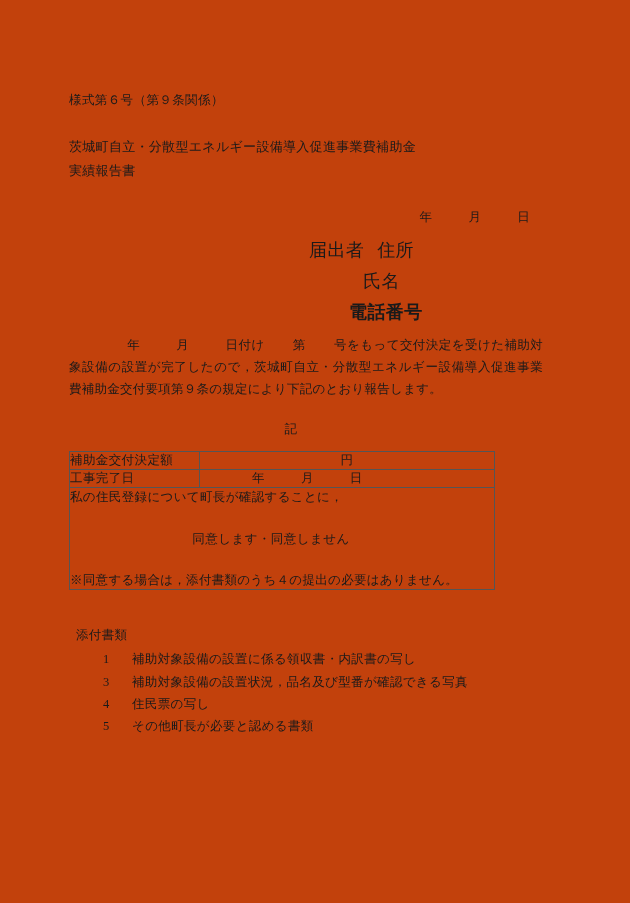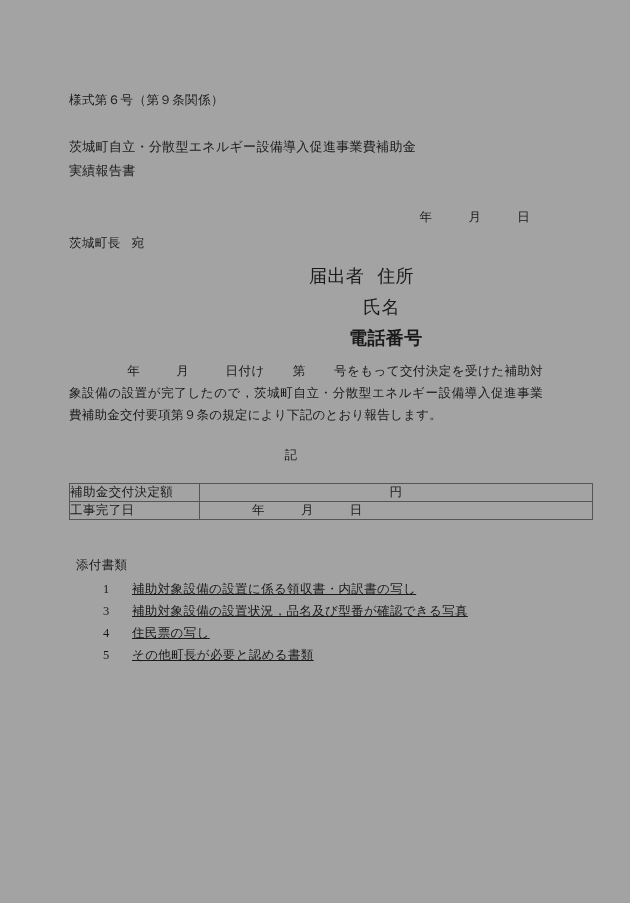--- a/index.html
+++ b/index.html
@@ -10,21 +10,21 @@
   }
   body {
     font-family: "Liberation Serif", "DejaVu Serif", serif;
     color: #1a1a1a;
     -webkit-font-smoothing: antialiased;
   }
   .page {
     position: relative;
     width: 630px;
     height: 903px;
-    background: #a3a3a3;
+    background: #c2410c;
     overflow: hidden;
   }
   .doc {
     position: absolute;
     left: 69px;
     top: 92px;
     width: 474px;
   }
 
   
@@ -121,22 +121,22 @@
   .ki {
     margin-top: 20px;
     text-align: center;
     font-size: 12.5px;
     letter-spacing: 0.3px;
     padding-right: 30px;
   }
 
   
   .form-table {
-    margin-top: 19px;
-    width: 524px;
+    margin-top: 13px;
+    width: 426px;
     border-collapse: collapse;
     table-layout: fixed;
     font-size: 12.5px;
   }
   .form-table td {
     border: 1px solid #555;
     padding: 0;
     vertical-align: top;
   }
   .cell-label {
@@ -187,21 +187,20 @@
     font-size: 12.5px;
     letter-spacing: 0.35px;
   }
   .attach-title {
     padding-left: 7px;
   }
   .attach-list {
     list-style: none;
     margin: 4px 0 0 0;
     padding: 0;
-    text-decoration: underline;
   }
   .attach-list li {
     line-height: 1.78;
     padding-left: 34px;
     white-space: nowrap;
   }
   .attach-list li .num {
     display: inline-block;
     width: 29px;
   }
@@ -216,23 +215,20 @@
 
     <div class="title-block">
       <span class="title-main">茨城町自立・分散型エネルギー設備導入促進事業費補助金</span>
       <span class="title-sub">実績報告書</span>
     </div>
 
     <div class="date-line">
       <span>年</span><span class="sp"></span><span>月</span><span class="sp"></span><span>日</span><span class="sp-end"></span>
     </div>
 
-    <div class="addressee">
-      <span>茨城町長</span><span class="gap"></span><span>宛</span>
-    </div>
 
     <div class="submitter">
       <div class="row"><span>届出者</span><span class="lbl-gap"></span><span>住所</span></div>
       <div class="row indent-2"><span>氏名</span></div>
       <div class="row indent-3"><span>電話番号</span></div>
     </div>
 
     <div class="body-para">
       <span class="lead"></span><span>年</span><span class="b-sp"></span><span>月</span><span class="b-sp"></span><span>日付け</span><span class="b-sp-sm"></span><span>第</span><span class="b-sp-sm"></span><span>号をもって交付決定を受けた補助対象設</span><span>備の設置が完了したので，茨城町自立・分散型エネルギー設備導入促進事業費補助金交</span><span>付要項第９条の規定により下記のとおり報告します。</span>
     </div>
@@ -244,20 +240,27 @@
         <tr>
           <td class="cell-label">補助金交付決定額</td>
           <td class="cell-value-center">円</td>
         </tr>
         <tr>
           <td class="cell-label">工事完了日</td>
           <td class="cell-value-date">
             <span class="inner"><span>年</span><span class="sp"></span><span>月</span><span class="sp"></span><span>日</span></span>
           </td>
         </tr>
+        <tr>
+          <td class="consent-cell" colspan="2">
+            <div class="consent-q">私の住民登録について町長が確認することに，</div>
+            <div class="consent-choice">同意します・同意しません</div>
+            <div class="consent-note">※同意する場合は，添付書類のうち４の提出の必要はありません。</div>
+          </td>
+        </tr>
       </tbody>
     </table>
 
     <div class="attachments">
       <div class="attach-title">添付書類</div>
       <ul class="attach-list">
         <li><span class="num">1</span><span>補助対象設備の設置に係る領収書・内訳書の写し</span></li>
         <li><span class="num">3</span><span>補助対象設備の設置状況，品名及び型番が確認できる写真</span></li>
         <li><span class="num">4</span><span>住民票の写し</span></li>
         <li><span class="num">5</span><span>その他町長が必要と認める書類</span></li>

